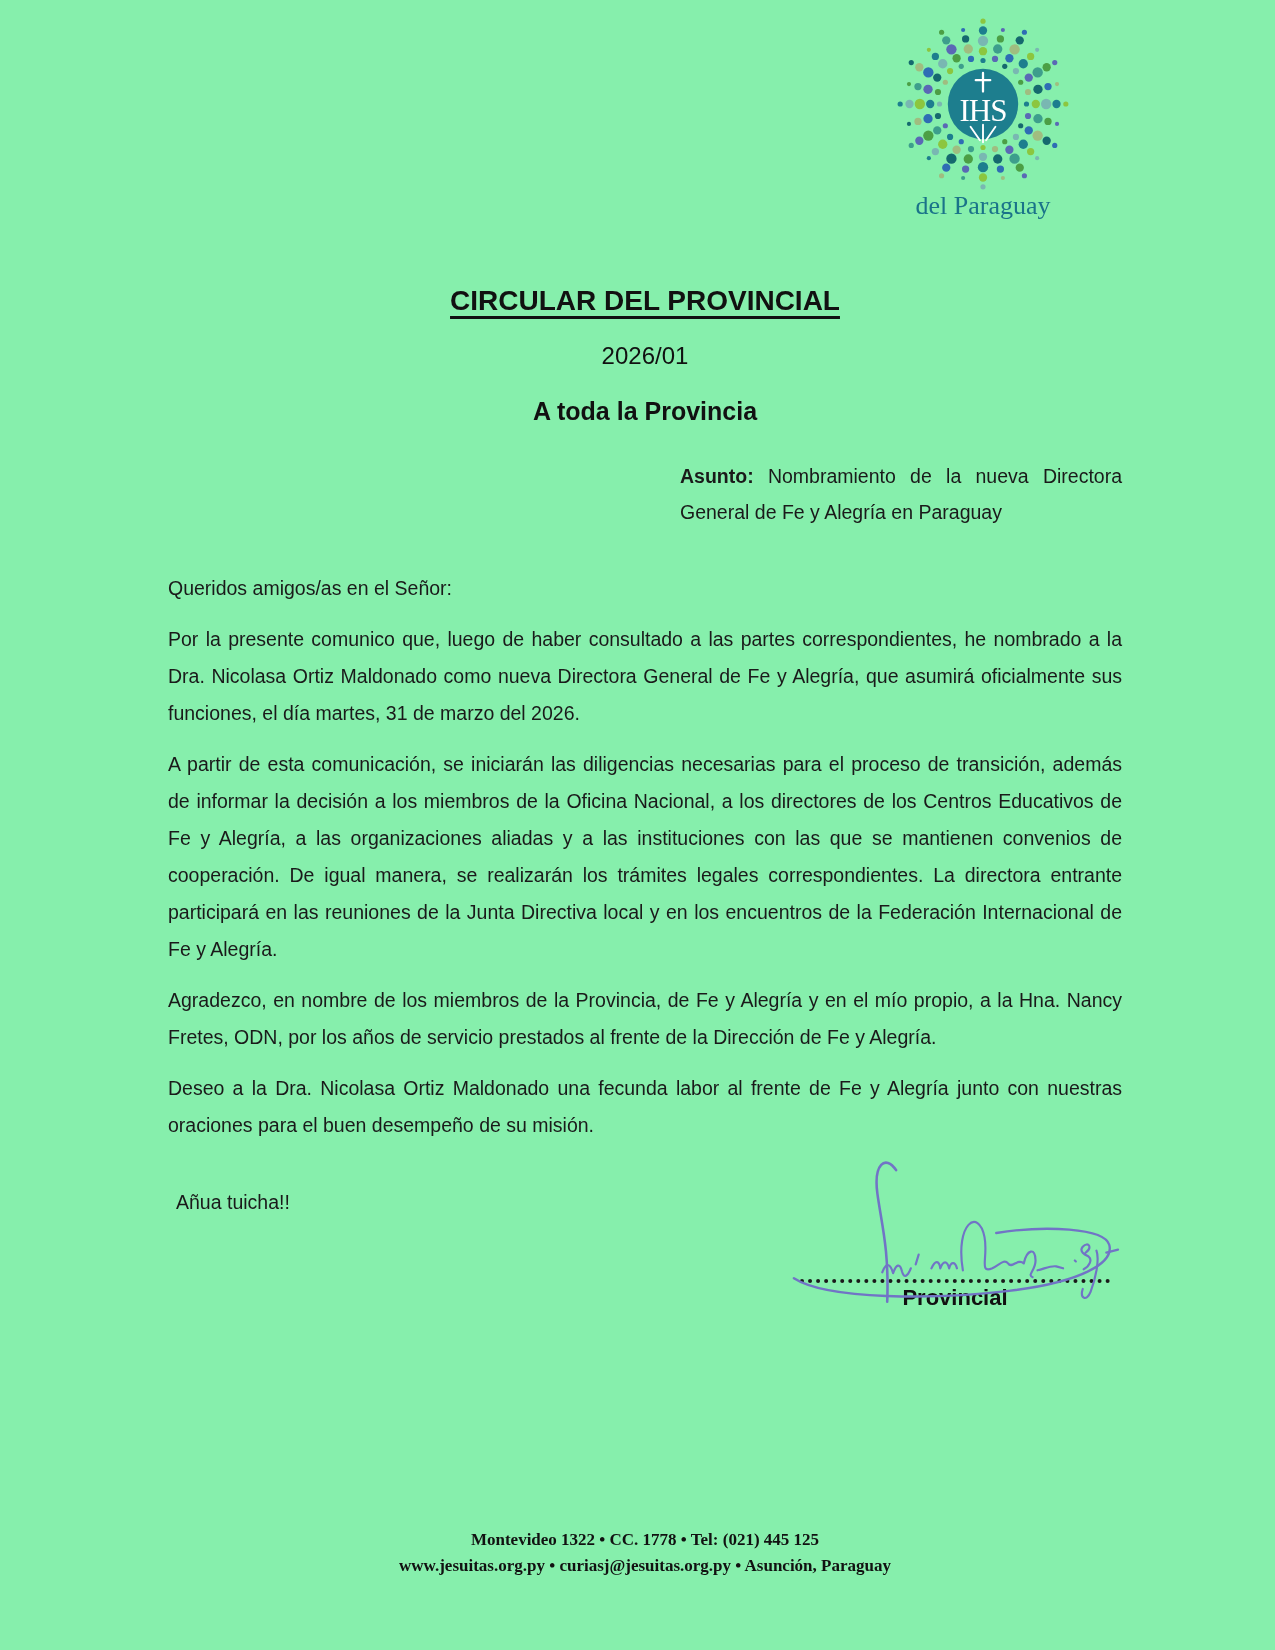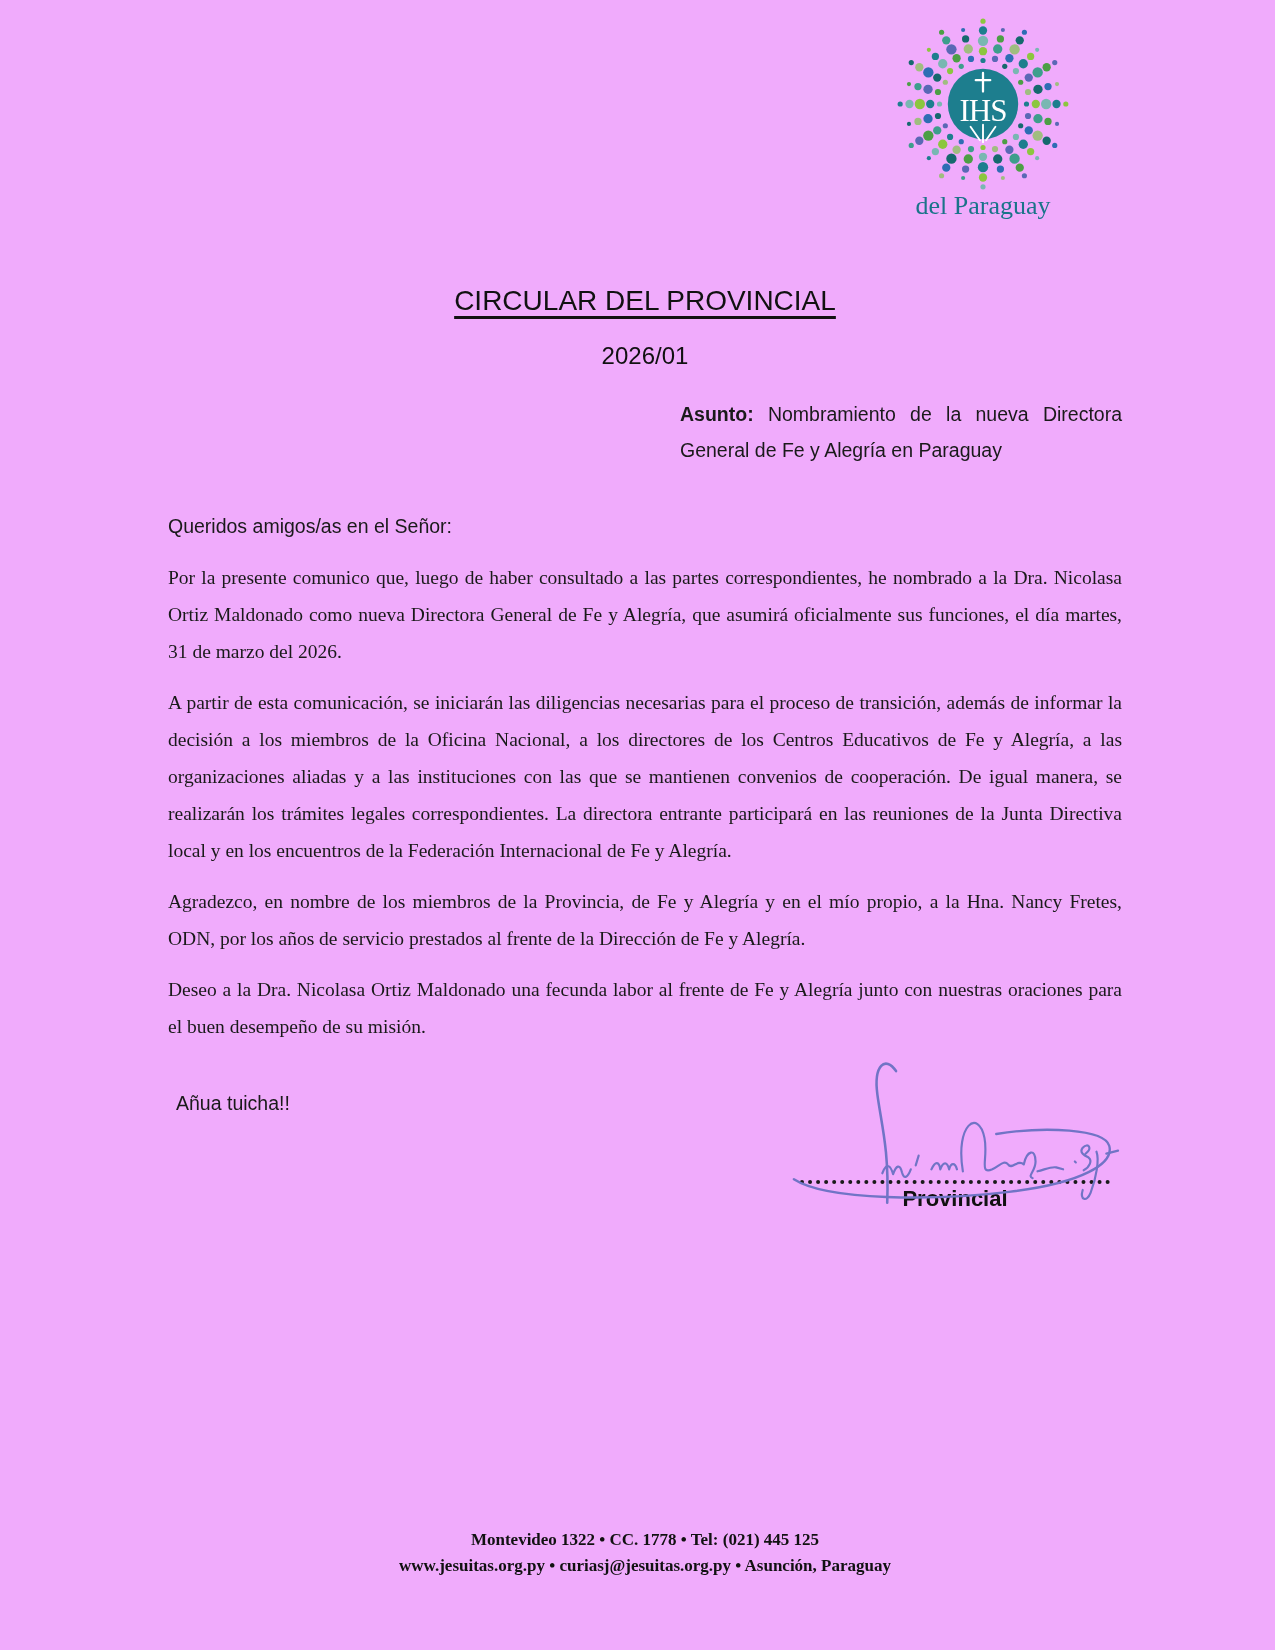--- a/index.html
+++ b/index.html
@@ -1,44 +1,44 @@
 <!DOCTYPE html>
 <html style="--logo-text: #1a7389; --ink: #7174c6;"><head>
 <meta charset="utf-8">
 <style>
   html,body{margin:0;padding:0;background:#e8e8e8;}
   .page{
     position:relative;
     width:1275px;height:1650px;
-    background:#f0abfc;
+    background:#86efac;
     margin:0 auto;
     overflow:hidden;
     font-family:"Liberation Sans", sans-serif;
     color:#1a1a1a;
   }
   
   .logo{position:absolute;top:16px;left:876px;width:214px;text-align:center;}
   .logo svg{display:block;margin:0 auto;}
   .wordmark{font-family:"Liberation Serif", serif;color:var(--logo-text,#1a7389);line-height:1.04;}
   .wordmark .l1{font-size:41px;}
   .wordmark .l2{font-size:26px;}
   
   .content{position:absolute;top:284px;left:168px;width:954px;font-size:19.5px;line-height:37px;}
   .title{
-    text-align:center;font-weight:normal;font-size:28px;line-height:34px;
+    text-align:center;font-weight:bold;font-size:28px;line-height:34px;
     text-decoration:underline;text-decoration-thickness:2.5px;text-underline-offset:6px;
     margin:0 0 24px 0;color:#111;
   }
   .number{text-align:center;font-weight:normal;font-size:24px;line-height:28px;margin:0 0 26px 0;color:#111;}
   .addressee{text-align:center;font-weight:bold;font-size:25px;line-height:30px;margin:0 0 32px 0;color:#111;}
   .subject{margin-left:512px;width:442px;text-align:justify;line-height:36px;}
   .subject b{font-weight:bold;}
   .dateline{text-align:right;margin-top:26px;}
   .greeting{margin-top:40px;}
-  .para{text-align:justify;margin:14px 0 0 0;font-family:Liberation Serif, serif;}
+  .para{text-align:justify;margin:14px 0 0 0;}
   .closing{margin-top:40px;padding-left:8px;}
   
   .sig-block{width:334px;margin:-70px 0 0 auto;text-align:center;position:relative;}
   .sig-block svg{display:block;margin-bottom:-32px;position:relative;z-index:2;}
   .sig-line{border-bottom:4px dotted #1a1a1a;width:310px;margin:0 auto;}
   .sig-name{font-weight:bold;font-size:22px;line-height:30px;margin-top:6px;color:#111;}
   .sig-title{font-weight:bold;font-size:22px;line-height:30px;color:#111;}
   
   .footer{
     position:absolute;left:168px;top:1527px;width:954px;
@@ -177,20 +177,21 @@
       </g>
     </svg>
     <div class="wordmark">
       <div class="l2">del Paraguay</div>
     </div>
   </div>
 
   <div class="content">
     <h1 class="title">CIRCULAR DEL PROVINCIAL</h1>
     <div class="number">2026/01</div>
+    <div class="addressee">A toda la Provincia</div>
 
     <div class="subject"><b>Asunto:</b> <span>Nombramiento de la nueva Directora General de Fe y Alegría en Paraguay</span></div>
 
 
     <div class="greeting">Queridos amigos/as en el Señor:</div>
 
     <p class="para">Por la presente comunico que, luego de haber consultado a las partes correspondientes, he nombrado a la Dra. Nicolasa Ortiz Maldonado como nueva Directora General de Fe y Alegría, que asumirá oficialmente sus funciones, el día martes, 31 de marzo del 2026.</p>
     <p class="para">A partir de esta comunicación, se iniciarán las diligencias necesarias para el proceso de transición, además de informar la decisión a los miembros de la Oficina Nacional, a los directores de los Centros Educativos de Fe y Alegría, a las organizaciones aliadas y a las instituciones con las que se mantienen convenios de cooperación. De igual manera, se realizarán los trámites legales correspondientes. La directora entrante participará en las reuniones de la Junta Directiva local y en los encuentros de la Federación Internacional de Fe y Alegría.</p>
     <p class="para">Agradezco, en nombre de los miembros de la Provincia, de Fe y Alegría y en el mío propio, a la Hna. Nancy Fretes, ODN, por los años de servicio prestados al frente de la Dirección de Fe y Alegría.</p>
     <p class="para">Deseo a la Dra. Nicolasa Ortiz Maldonado una fecunda labor al frente de Fe y Alegría junto con nuestras oraciones para el buen desempeño de su misión.</p>

